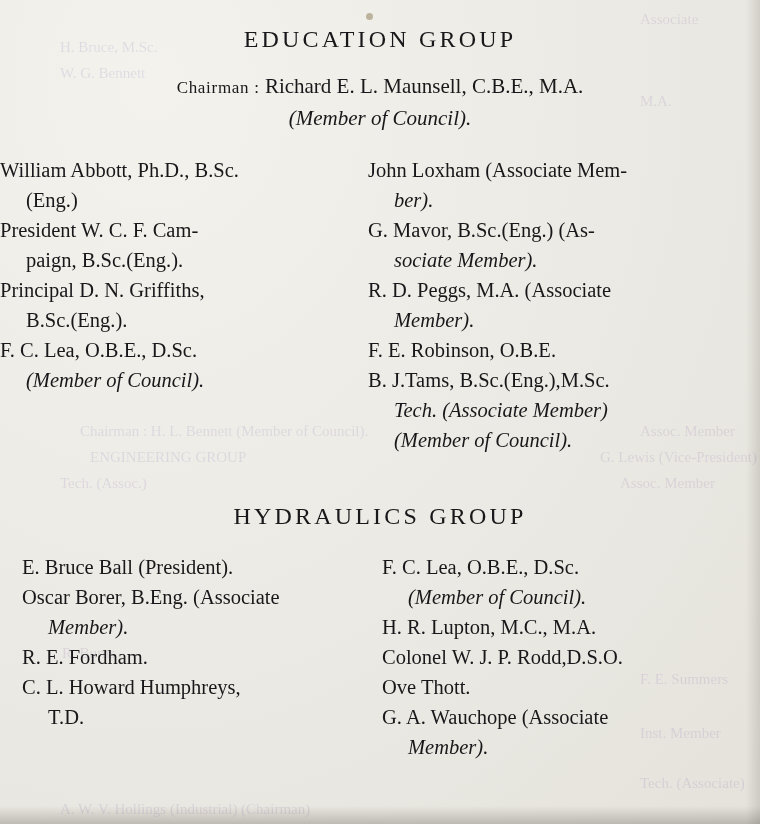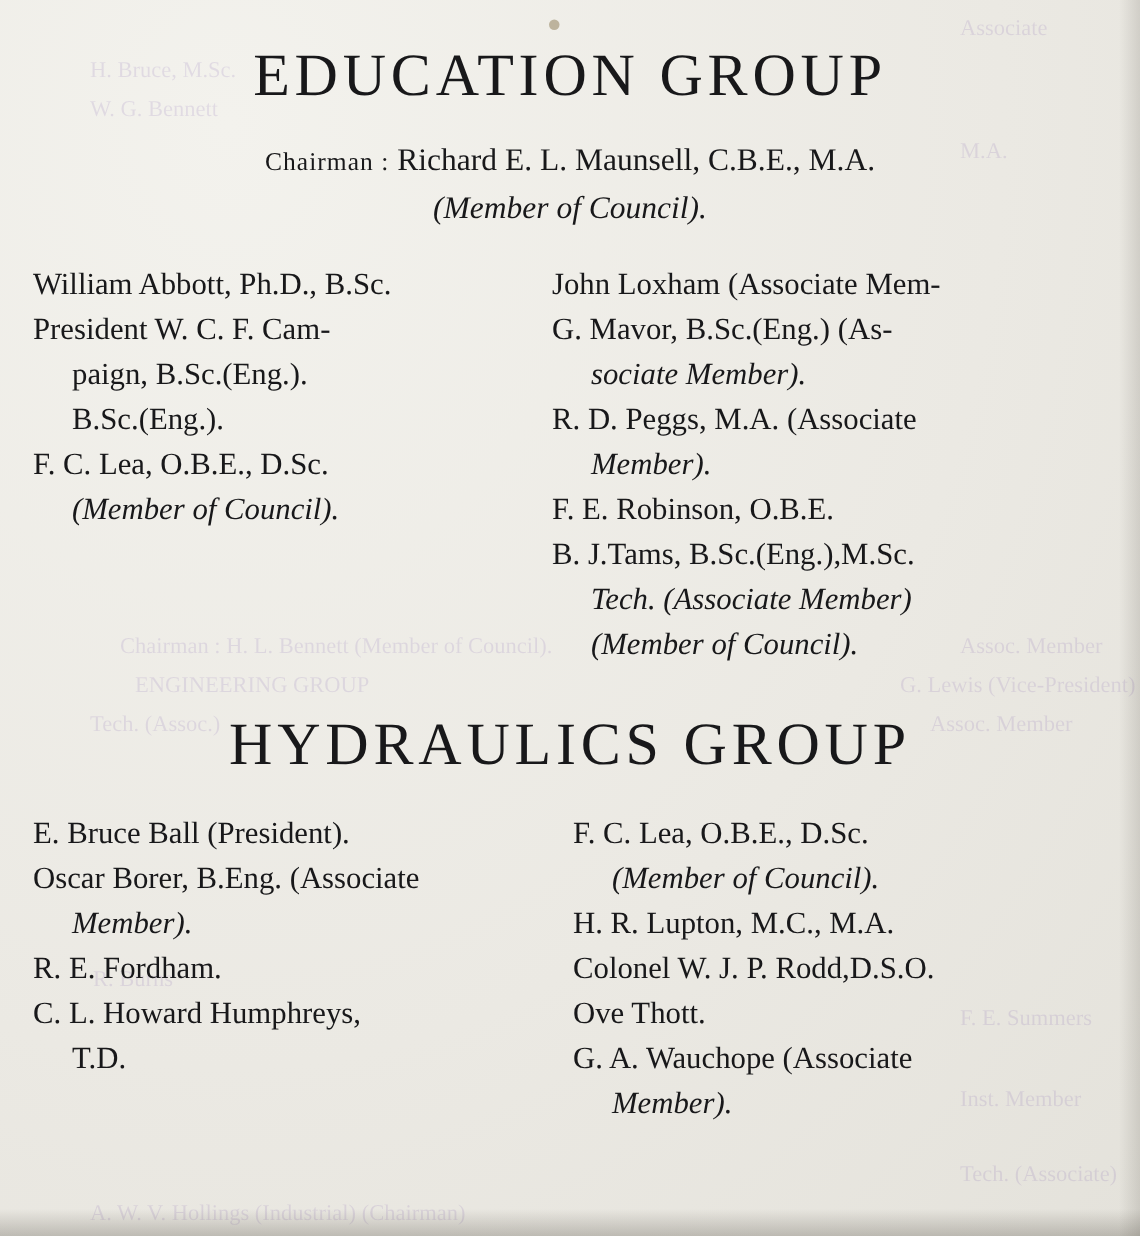--- a/index.html
+++ b/index.html
@@ -35,21 +35,21 @@
   .ghost .gl { position: absolute; white-space: nowrap; }
 
   .content {
     position: absolute;
     left: 0; top: 0;
     width: 760px;
   }
 
   .section-title {
     text-align: center;
-    font-size: 40px;
+    font-size: 24px;
     letter-spacing: 3.2px;
     font-weight: 400;
     margin: 0;
     padding: 0;
   }
 
   .chairman {
     text-align: center;
     font-size: 21px;
     line-height: 30px;
@@ -76,24 +76,24 @@
   }
   .entry .cont {
     display: block;
     padding-left: 26px;
   }
   .just { text-align: justify; }
 
   #edu-title { margin-top: 26px; }
   #edu-chair { margin-top: 18px; }
   #edu-cols { margin-top: 22px; }
-  #edu-cols .col.left { width: 358px; padding-left: 22px; box-sizing: border-box; }
+  #edu-cols .col.left { width: 358px; box-sizing: border-box; }
   #edu-cols .col.right { width: 384px; padding-left: 10px; box-sizing: border-box; }
 
-  #hyd-title { margin-top: 27px; }
+  #hyd-title { margin-top: 48px; }
   #hyd-chair { margin-top: 20px; }
   #hyd-cols { margin-top: 22px; }
   #hyd-cols .col.left { width: 372px; padding-left: 22px; box-sizing: border-box; }
   #hyd-cols .col.right { width: 370px; padding-left: 10px; box-sizing: border-box; }
 
   .spot {
     position: absolute;
     width: 7px; height: 7px;
     border-radius: 50%;
     background: #9b8c6b;
@@ -147,36 +147,39 @@
   <p class="chairman" id="edu-chair">
     <span class="sc">Chairman :</span>
     <span>Richard E. L. Maunsell, C.B.E., M.A.</span><br>
     <span class="it">(Member of Council).</span>
   </p>
 
   <div class="columns" id="edu-cols">
     <div class="col left">
       <p class="entry just">
         <span>William Abbott, Ph.D., B.Sc.</span>
+        <span class="cont">(Eng.)</span>
       </p>
       <p class="entry just">
         <span>President W. C. F. Cam-</span>
         <span class="cont">paign, B.Sc.(Eng.).</span>
       </p>
       <p class="entry just">
+        <span>Principal D. N. Griffiths,</span>
         <span class="cont">B.Sc.(Eng.).</span>
       </p>
       <p class="entry just">
         <span>F. C. Lea, O.B.E., D.Sc.</span>
         <span class="cont it">(Member of Council).</span>
       </p>
     </div>
     <div class="col right">
       <p class="entry just">
         <span>John Loxham (Associate Mem-</span>
+        <span class="cont it">ber).</span>
       </p>
       <p class="entry just">
         <span>G. Mavor, B.Sc.(Eng.) (As-</span>
         <span class="cont it">sociate Member).</span>
       </p>
       <p class="entry just">
         <span>R. D. Peggs, M.A. (Associate</span>
         <span class="cont it">Member).</span>
       </p>
       <p class="entry just">

